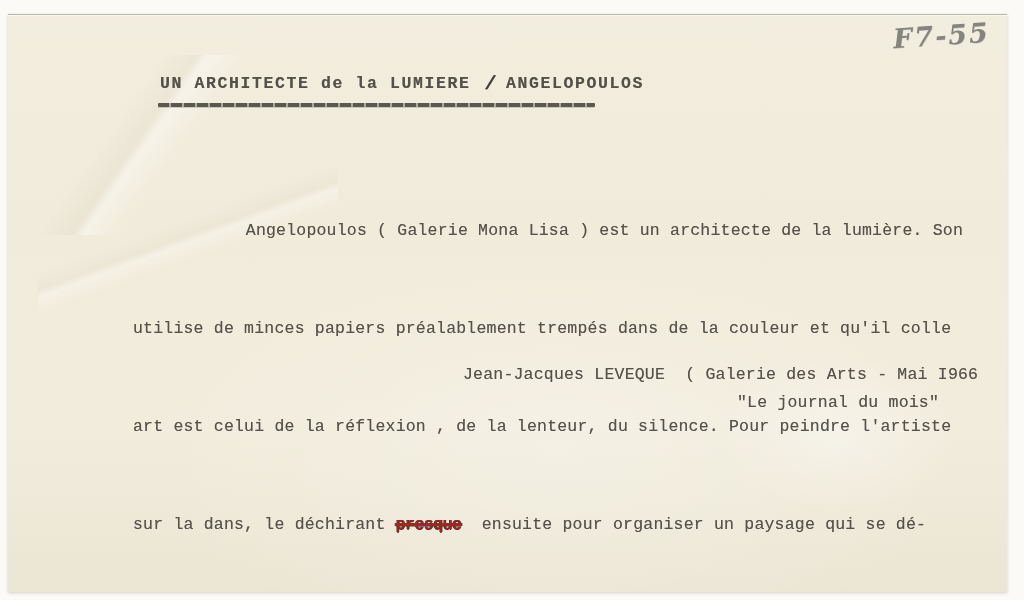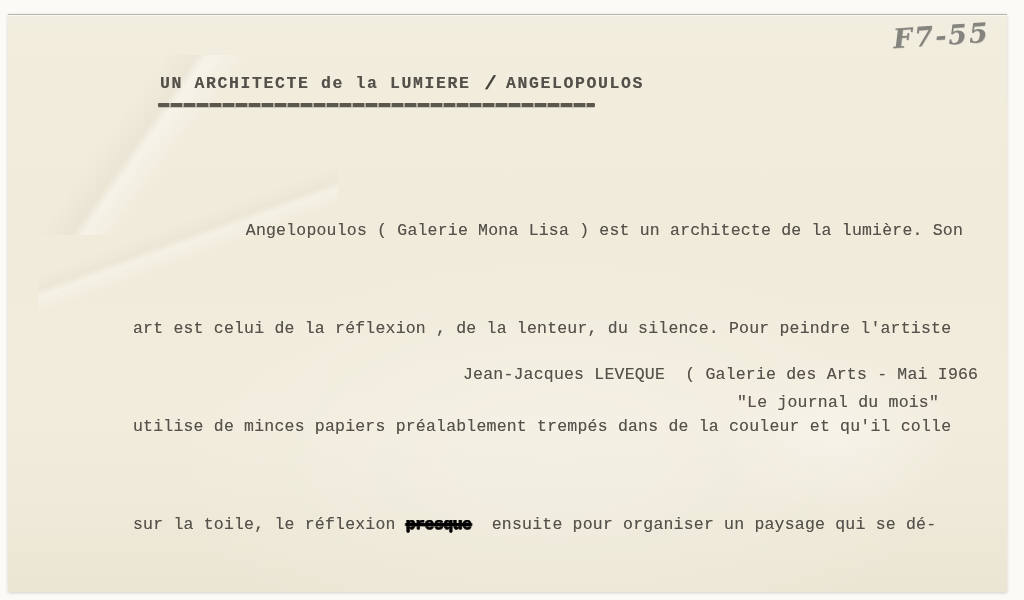--- a/index.html
+++ b/index.html
@@ -89,23 +89,23 @@
     left: 133px; top: 150px;
     width: 830px;
     font-size: 16.5px;
     line-height: 32.6px;
     letter-spacing: 0.2px;
   }
   .body-line { white-space: pre; }
   .body-line.indented { padding-left: 76px; text-align: right; }
 
   .overstruck-word {
-    font-weight: bold;
+    font-weight: normal;
     letter-spacing: -0.5px;
-    color: #000000;
+    color: #b91c1c;
     text-decoration: line-through;
     text-decoration-thickness: 3px;
     text-shadow: 0.7px 0 0 #3e3b35, -0.7px 0 0 #3e3b35, 0 0.5px 0 #3e3b35;
   }
 
   .signature-block { position: absolute; font-size: 16.5px; letter-spacing: 0.2px; }
   .signature-line-1 { left: 463px; top: 365px; }
   .signature-line-2 { left: 737px; top: 393px; }
 </style>
 </head>
@@ -118,22 +118,22 @@
     <div class="crease crease-3"></div>
   </div>
 
   <div class="handwritten-note">F7-55</div>
 
   <div class="title-line typewritten"><span>UN ARCHITECTE de la LUMIERE</span><span class="title-separator">/</span><span>ANGELOPOULOS</span></div>
   <div class="title-underline"></div>
 
   <div class="body-paragraph typewritten">
     <div class="body-line indented">Angelopoulos ( Galerie Mona Lisa ) est un architecte de la lumière. Son</div>
+    <div class="body-line">utilise de minces papiers préalablement trempés dans de la couleur et qu'il colle</div>
     <div class="body-line">art est celui de la réflexion , de la lenteur, du silence. Pour peindre l'artiste</div>
-    <div class="body-line">utilise de minces papiers préalablement trempés dans de la couleur et qu'il colle</div>
-    <div class="body-line"><span>sur la toile, le réflexion </span><span class="overstruck-word">presque</span><span>  ensuite pour organiser un paysage qui se dé-</span></div>
+    <div class="body-line"><span>sur la dans, le déchirant </span><span class="overstruck-word">presque</span><span>  ensuite pour organiser un paysage qui se dé-</span></div>
     
     
   </div>
 
   <div class="signature-block signature-line-1 typewritten">Jean-Jacques LEVEQUE  ( Galerie des Arts - Mai I966</div>
   <div class="signature-block signature-line-2 typewritten">"Le journal du mois"</div>
 </div>
 
 </body></html>

